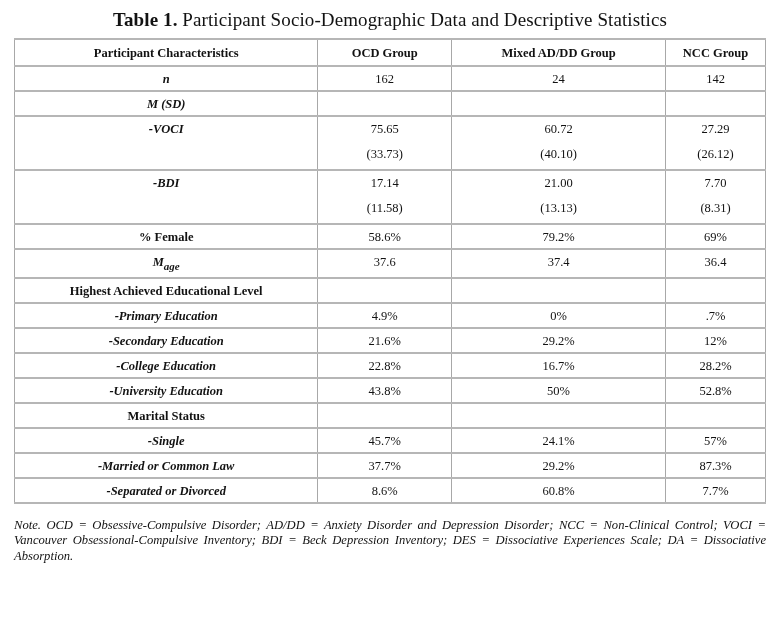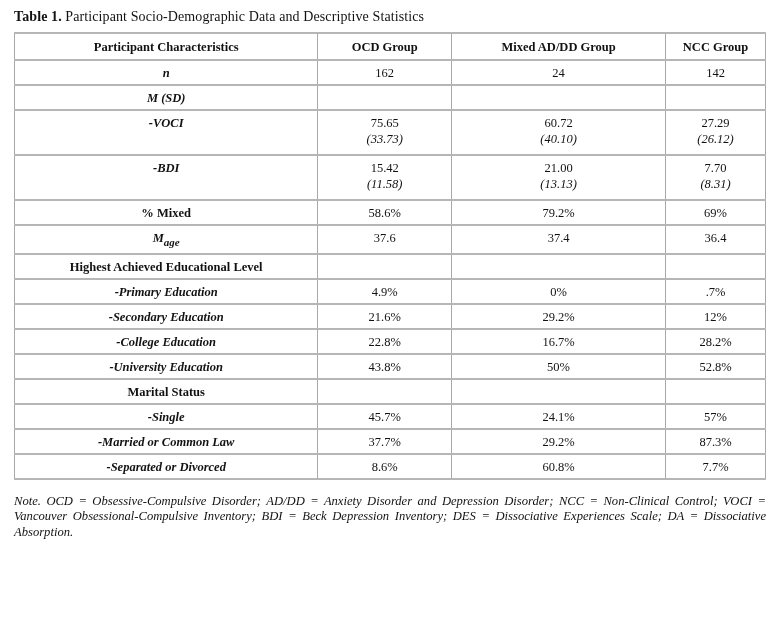--- a/index.html
+++ b/index.html
@@ -12,22 +12,22 @@
     height: 618px;
     font-family: "Liberation Serif", "DejaVu Serif", serif;
     color: #121212;
     overflow: hidden;
   }
   .page {
     width: 752px;
     padding: 0 14px;
   }
   .title {
-    text-align: left;
-    font-size: 14px;
+    text-align: center;
+    font-size: 19px;
     padding: 9px 0 7px 0;
     letter-spacing: 0.1px;
   }
   .title-bold { font-weight: bold; }
   table.tbl {
     border-collapse: collapse;
     width: 752px;
     table-layout: fixed;
   }
   .tbl col.c1 { width: 40.4%; }
@@ -47,21 +47,21 @@
     overflow: hidden;
   }
   .tbl th {
     font-weight: bold;
     padding: 5px 3px 4px 3px;
   }
   .lbl-bi { font-weight: bold; font-style: italic; }
   .lbl-b  { font-weight: bold; font-style: normal; }
   td.rowlabel sub { font-size: 11px; }
   .cell-line { min-height: 16px; }
-  .cell-sd { margin-bottom: 4px; font-style: italic; }
+  .cell-sd { margin-top: 9px; margin-bottom: 4px; }
   .note {
     margin-top: 14px;
     font-style: italic;
     font-size: 12.6px;
     line-height: 15.5px;
     text-align: justify;
     color: #121212;
   }
 </style>
 </head>
@@ -124,34 +124,34 @@
             <div class="cell-line cell-sd">(40.10)</div>
           </td>
           <td>
             <div class="cell-line">27.29</div>
             <div class="cell-line cell-sd">(26.12)</div>
           </td>
         </tr>
         <tr>
           <td class="rowlabel lbl-bi"><span>-BDI</span></td>
           <td>
-            <div class="cell-line">15.42</div>
+            <div class="cell-line">17.14</div>
             <div class="cell-line cell-sd">(11.58)</div>
           </td>
           <td>
             <div class="cell-line">21.00</div>
             <div class="cell-line cell-sd">(13.13)</div>
           </td>
           <td>
             <div class="cell-line">7.70</div>
             <div class="cell-line cell-sd">(8.31)</div>
           </td>
         </tr>
         <tr>
-          <td class="rowlabel lbl-b"><span>% Mixed</span></td>
+          <td class="rowlabel lbl-b"><span>% Female</span></td>
           <td>
             <div class="cell-line">58.6%</div>
           </td>
           <td>
             <div class="cell-line">79.2%</div>
           </td>
           <td>
             <div class="cell-line">69%</div>
           </td>
         </tr>

